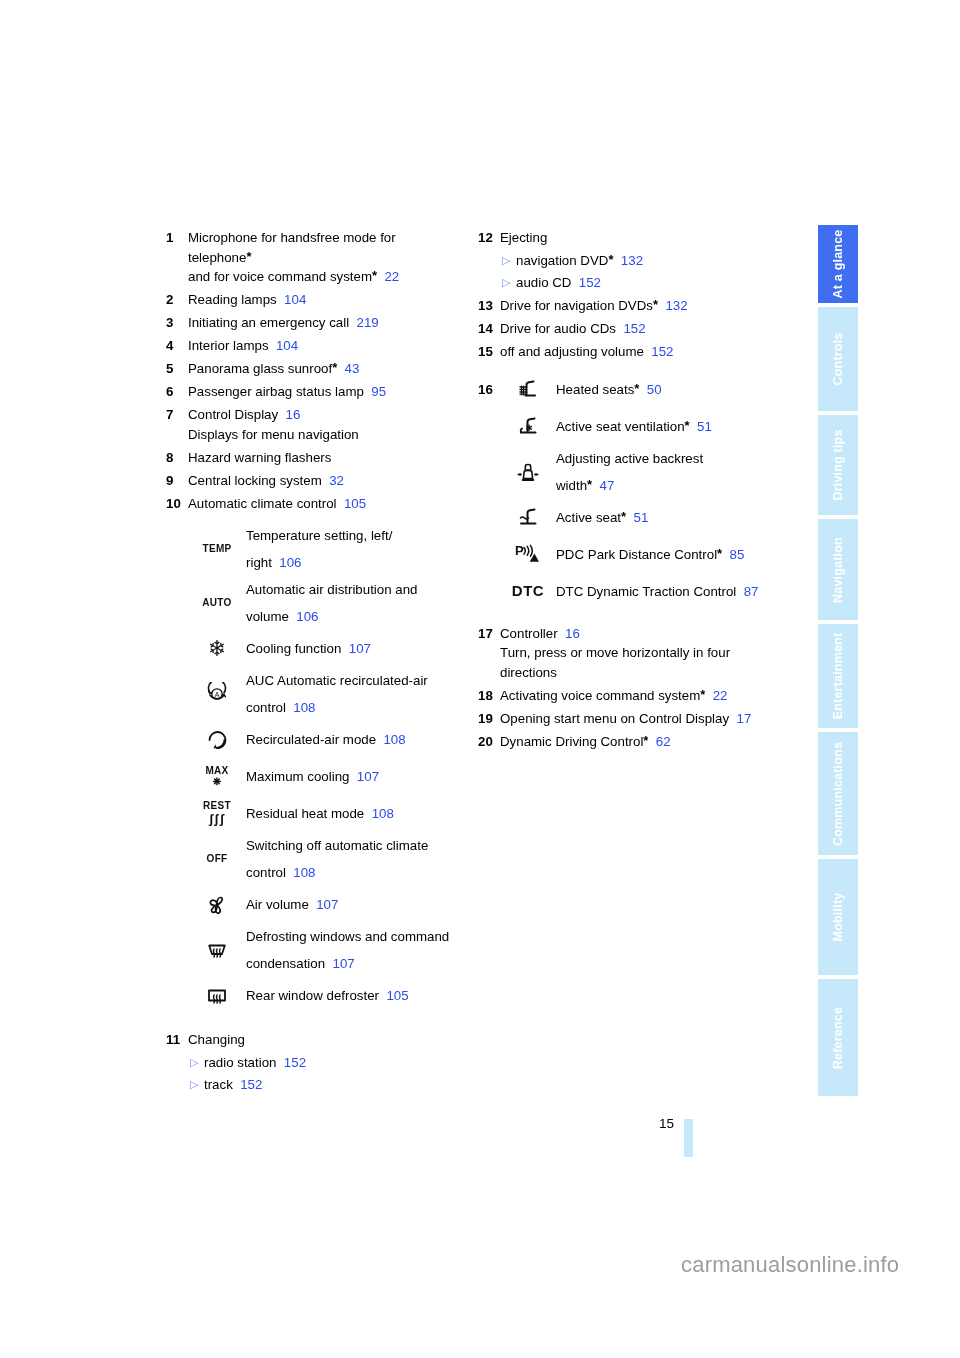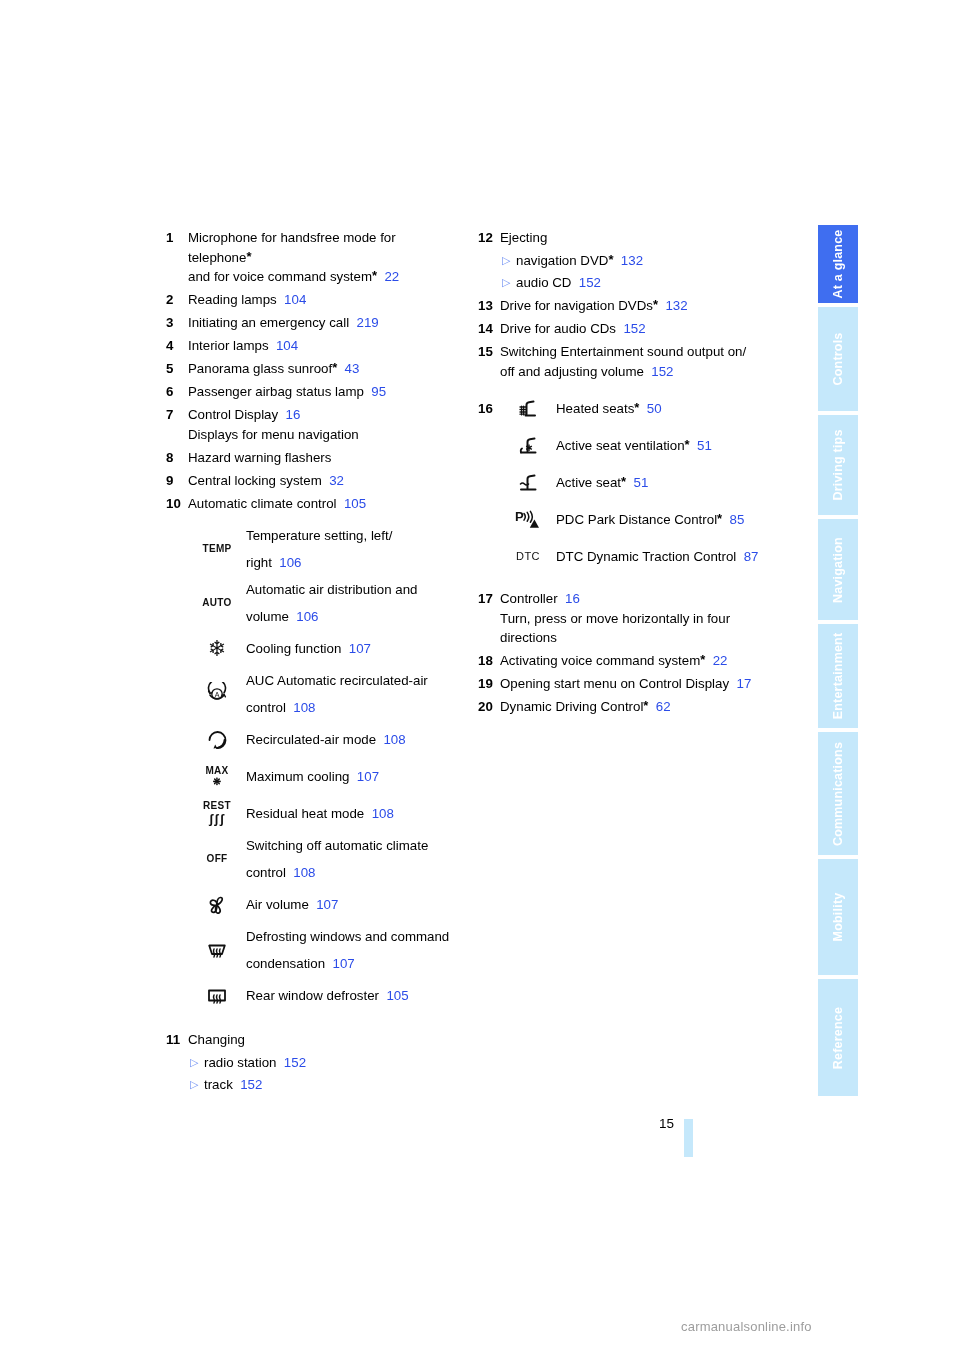--- a/index.html
+++ b/index.html
@@ -161,21 +161,21 @@
   
   .glyph {
     font-family: "Liberation Sans", sans-serif;
     font-weight: bold;
     font-size: 10px;
     letter-spacing: 0.3px;
     color: #111;
     text-align: center;
     line-height: 1.05;
   }
-  .glyph.big { font-size: 11px; letter-spacing: 0.5px; font-weight: normal; }
+  .glyph.big { font-size: 15px; letter-spacing: 0.5px; font-weight: bold; }
   .glyph .sub { display: block; font-size: 10px; }
 
   svg { display: block; }
 
   
   #page-number {
     position: absolute;
     left: 659px;
     top: 1116px;
     font-size: 13.5px;
@@ -186,22 +186,22 @@
     position: absolute;
     left: 684px;
     top: 1119px;
     width: 9px;
     height: 38px;
     background: #c5e8fb;
   }
   #watermark {
     position: absolute;
     left: 681px;
-    top: 1319px;
-    font-size: 13px;
+    top: 1252px;
+    font-size: 22px;
     color: #9d9d9d;
     letter-spacing: 0.2px;
   }
 </style>
 </head>
 <body>
 
 <div id="sidebar">
     <div class="tab active" style="top: 0px; height: 78px;">
       <span class="tab-label">At a glance</span>
@@ -438,21 +438,20 @@
         </div>
         <div class="entry">
           <div class="num">14</div>
           <div class="body">
             <div><span>Drive for audio CDs</span><span class="pg">&nbsp;&nbsp;152</span></div>
           </div>
         </div>
         <div class="entry">
           <div class="num">15</div>
           <div class="body">
-            <div><span>Switching Entertainment sound output on/</span></div>
             <div><span>off and adjusting volume</span><span class="pg">&nbsp;&nbsp;152</span></div>
           </div>
         </div>
       </div>
 
     <div id="seat-block">
       <div class="num16">16</div>
       <div class="rows" id="seat-rows">
           <div class="icon-row">
             <div class="ic">
@@ -472,20 +471,33 @@
                 <path d="M5 17.5 L19.5 17.5" stroke-width="2"></path>
                 <path d="M5 17.5 Q4.2 14.5 6 13.5" stroke-width="1.8"></path>
                 <text x="9.2" y="15.6" font-size="9" fill="#111" stroke="none" font-family="Liberation Sans, sans-serif">✱</text>
               </svg>
             </div>
             <div class="ic-text"><span>Active seat ventilation</span><span class="star">*</span><span class="pg">&nbsp;&nbsp;51</span></div>
           </div>
           <div class="icon-row">
             <div class="ic">
               <svg width="24" height="22" viewBox="0 0 24 22" fill="none" stroke="#111" stroke-width="1.6" stroke-linecap="round" stroke-linejoin="round">
+                <path d="M9.5 4.2 Q12 2.8 14.5 4.2 L14.8 9 L9.2 9 Z" stroke-width="1.6"></path>
+                <path d="M8.2 10.2 Q12 8.7 15.8 10.2 L16.6 17.5 L7.4 17.5 Z" stroke-width="1.6"></path>
+                <path d="M6.6 19 L17.4 19" stroke-width="1.8"></path>
+                <path d="M5.2 13.5 L2.2 13.5 M18.8 13.5 L21.8 13.5" stroke-width="1.5"></path>
+                <path d="M4.5 11.8 L2 13.5 L4.5 15.2 z" fill="#111" stroke="none"></path>
+                <path d="M19.5 11.8 L22 13.5 L19.5 15.2 z" fill="#111" stroke="none"></path>
+              </svg>
+            </div>
+            <div class="ic-text"><span>Adjusting active backrest</span><br><span>width</span><span class="star">*</span><span class="pg">&nbsp;&nbsp;47</span></div>
+          </div>
+          <div class="icon-row">
+            <div class="ic">
+              <svg width="24" height="22" viewBox="0 0 24 22" fill="none" stroke="#111" stroke-width="1.6" stroke-linecap="round" stroke-linejoin="round">
                 <path d="M11.5 16.5 L11.5 7 Q11.5 4.5 14 4.2 L18.5 3.6" stroke-width="2"></path>
                 <path d="M5 17.5 L19.5 17.5" stroke-width="2"></path>
                 <path d="M4.5 12 q2 -2 4 0 t4 0" stroke-width="1.6"></path>
               </svg>
             </div>
             <div class="ic-text"><span>Active seat</span><span class="star">*</span><span class="pg">&nbsp;&nbsp;51</span></div>
           </div>
           <div class="icon-row">
             <div class="ic">
               <div style="position:relative;width:26px;height:24px;">

